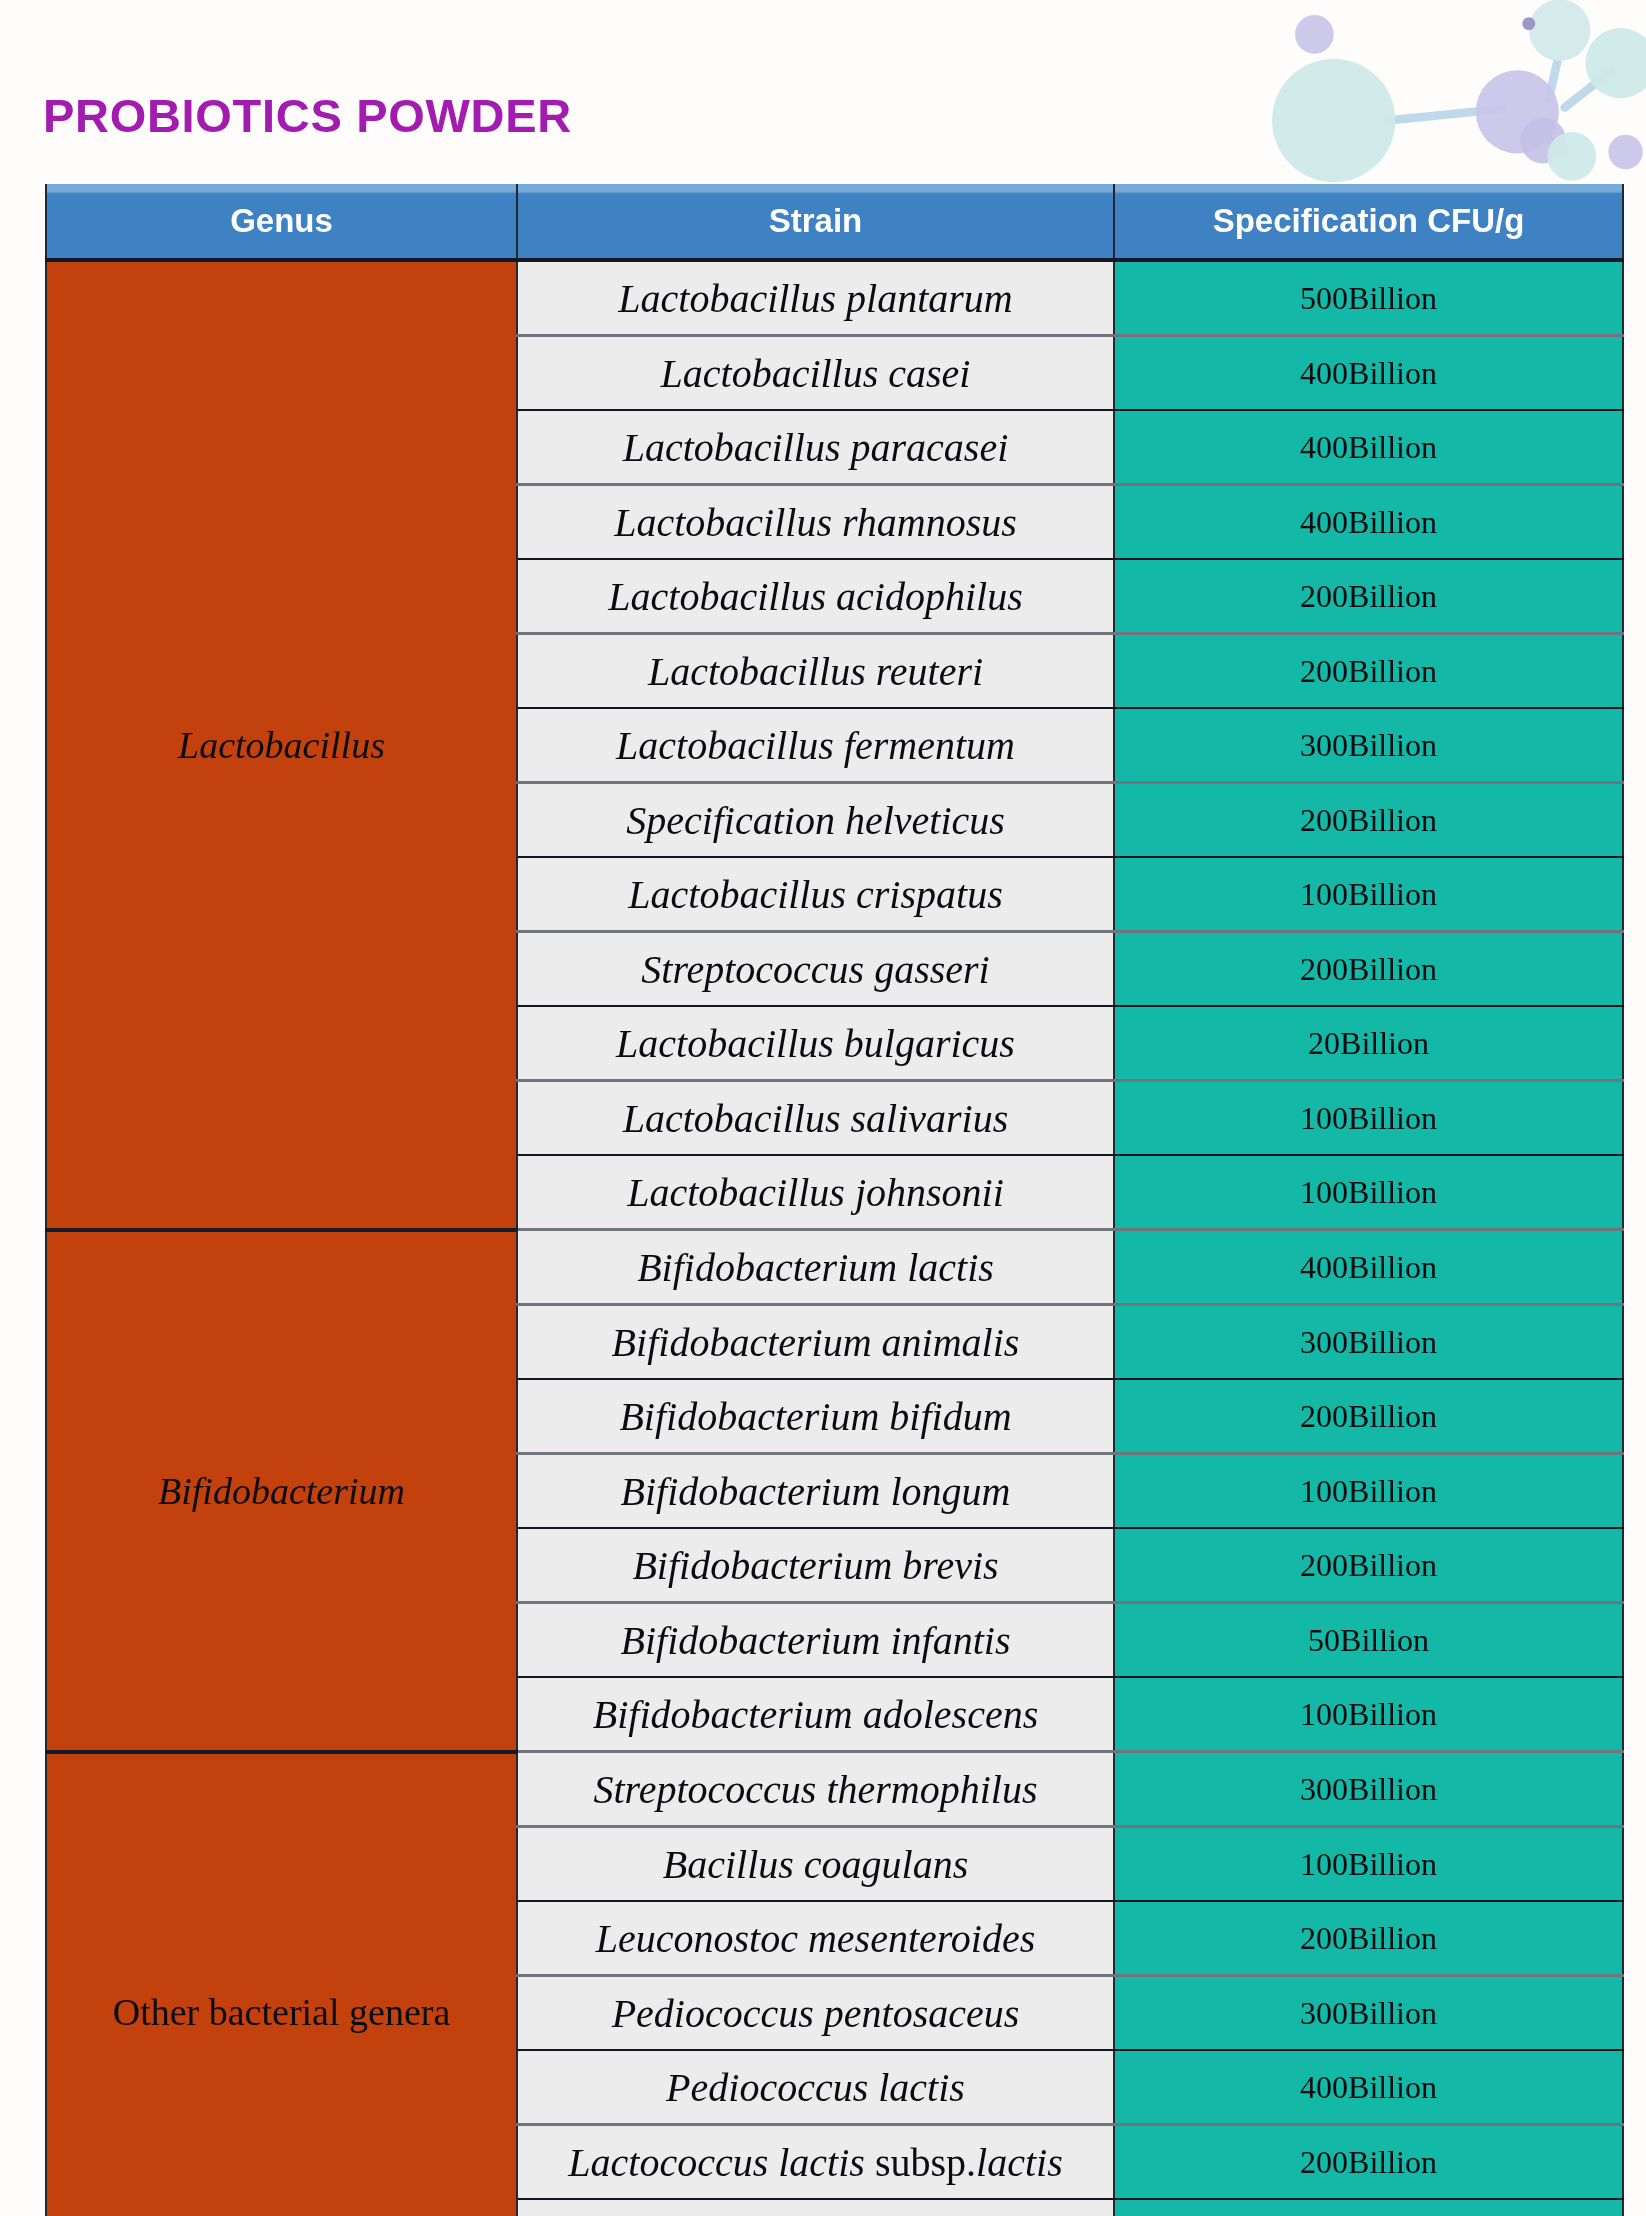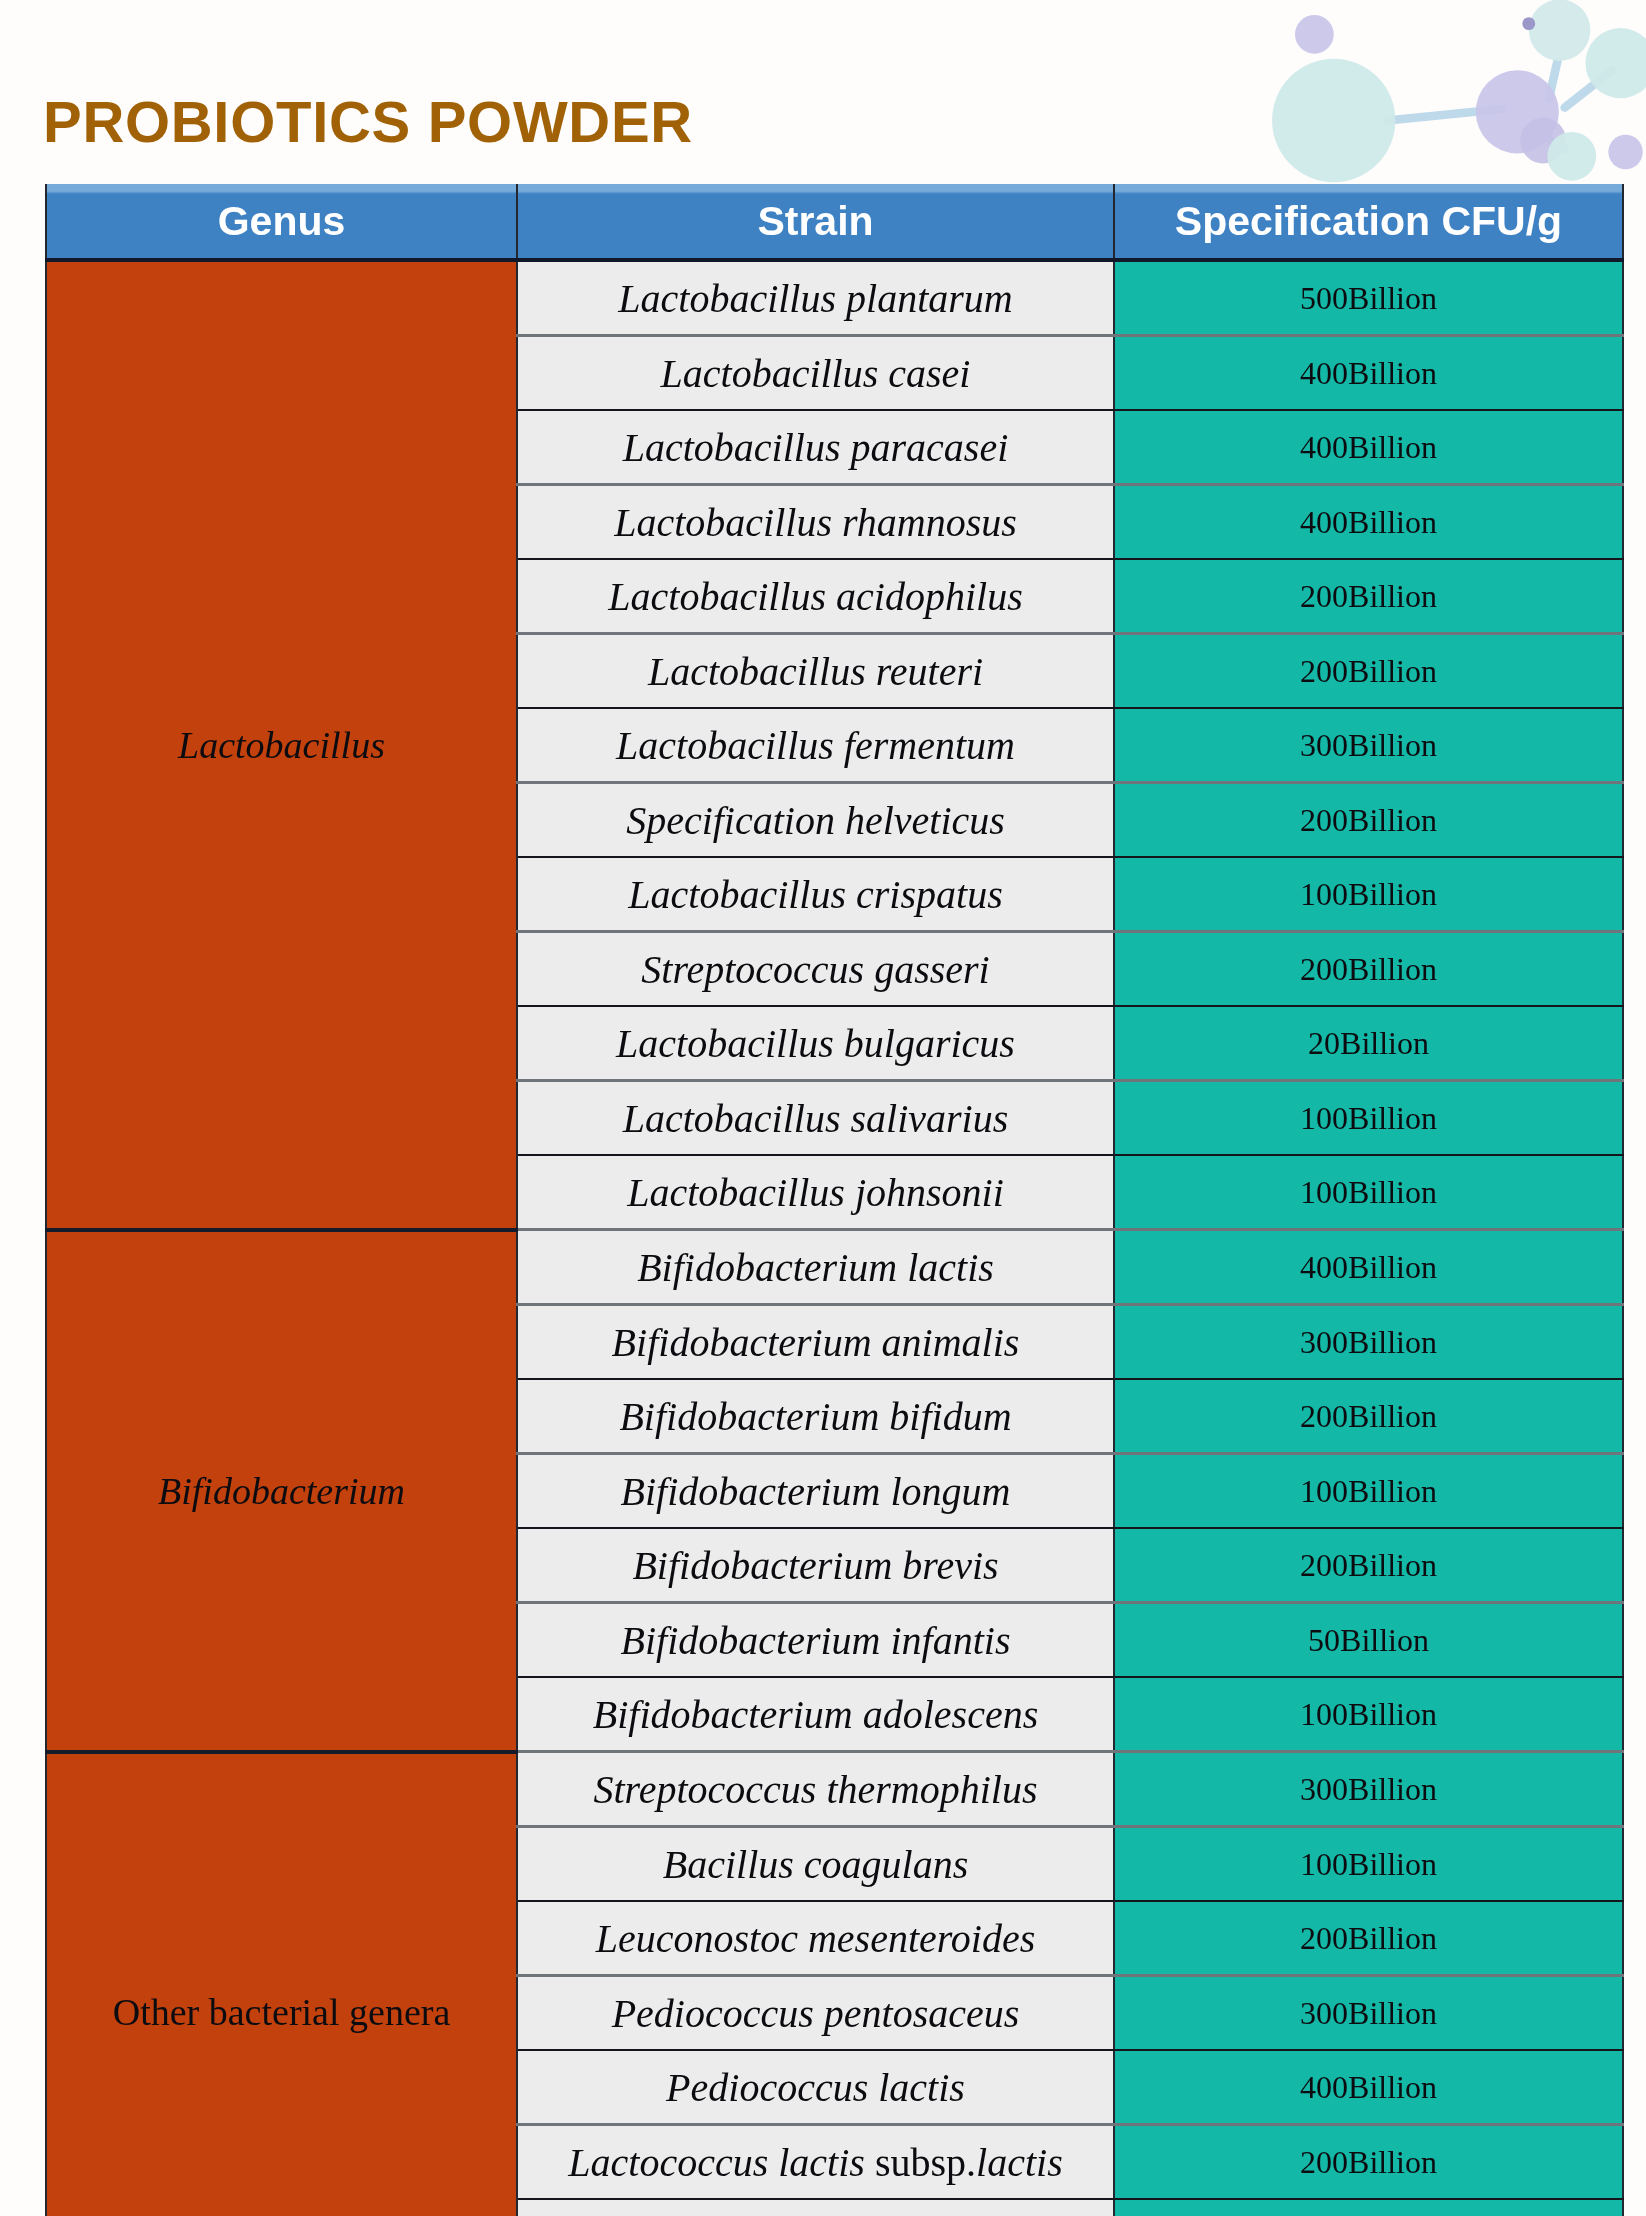--- a/index.html
+++ b/index.html
@@ -5,37 +5,37 @@
   html,body{margin:0;padding:0;}
   body{
     width:1646px;height:2216px;
     background:#fefdfb;
     font-family:"Liberation Sans",sans-serif;
     position:relative;
     overflow:hidden;
   }
   .page-title{
     position:absolute;left:43px;top:88px;
-    font-size:58px;font-weight:bold;color:#a16207;
+    font-size:47px;font-weight:bold;color:#a21caf;
     letter-spacing:0.7px;white-space:nowrap;
   }
   .molecule{
     position:absolute;left:1233px;top:0;width:413px;height:185px;
   }
   table.spec-table{
     position:absolute;left:45px;top:184px;width:1577px;
     border-collapse:collapse;table-layout:fixed;
   }
   col.c-genus{width:471px;}
   col.c-strain{width:597px;}
   col.c-spec{width:509px;}
   th{
     height:72px;
     background:linear-gradient(180deg,#77abd9 0px,#77abd9 7.2px,#3e82c4 10px,#3e82c4 100%);
-    color:#ffffff;font-size:41px;font-weight:bold;
+    color:#ffffff;font-size:33px;font-weight:bold;
     text-align:center;vertical-align:middle;
     border-left:2.2px solid #23272f;border-right:2.2px solid #23272f;
     border-bottom:4.3px solid #10182a;
   }
   td{
     border-left:2.2px solid #23272f;border-right:2.2px solid #23272f;
     text-align:center;vertical-align:middle;
     font-family:"Liberation Serif","DejaVu Serif",serif;
     color:#0c0c10;
   }

